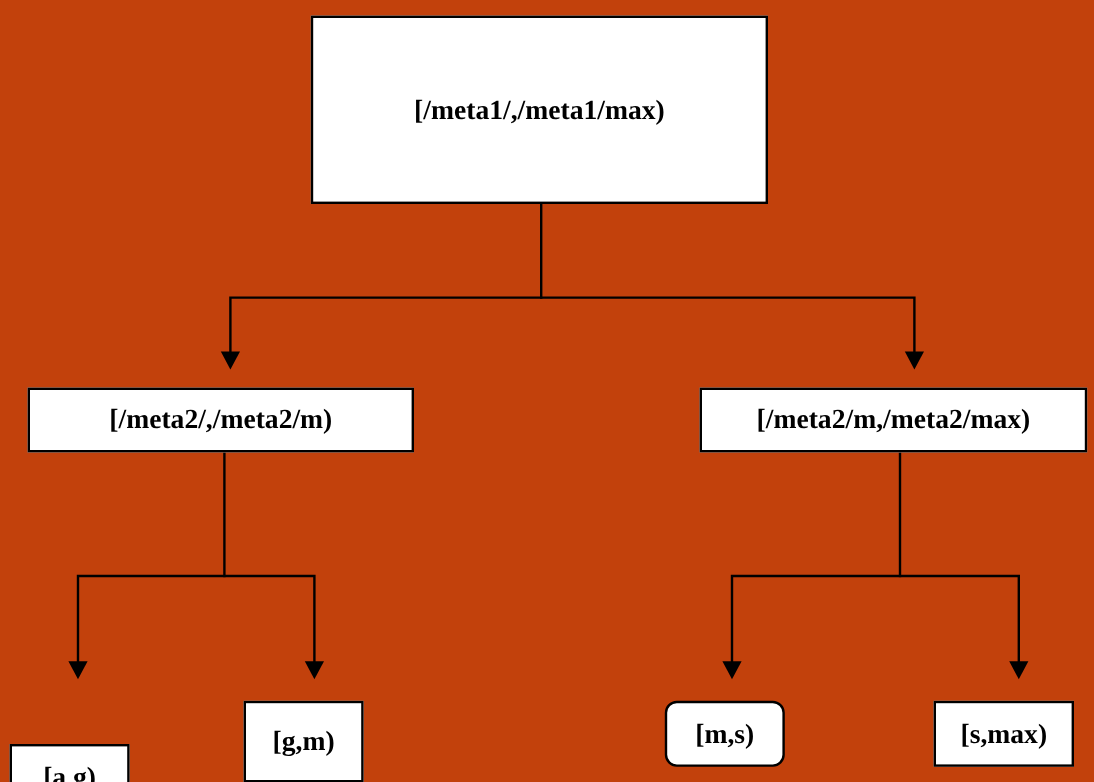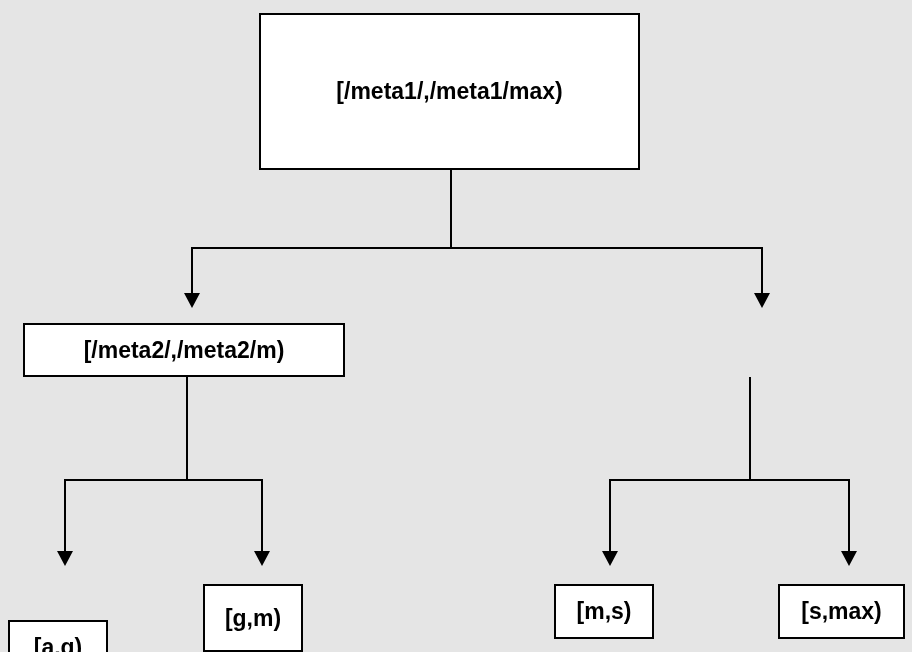--- a/index.html
+++ b/index.html
@@ -4,22 +4,22 @@
 <style>
   html, body {
     margin: 0;
     padding: 0;
     background: #ffffff;
   }
   .canvas {
     position: relative;
     width: 912px;
     height: 652px;
-    background: #e5e5e5;
-    font-family: Liberation Sans, sans-serif;
+    background: #c2410c;
+    font-family: Liberation Serif, serif;
     overflow: hidden;
   }
   .edges {
     position: absolute;
     left: 0;
     top: 0;
     width: 912px;
     height: 652px;
   }
   .node {
@@ -34,22 +34,22 @@
     font-size: 23px;
     font-weight: bold;
     letter-spacing: 0;
     white-space: nowrap;
   }
   .node-root   { left: 259px; top: 13px;  width: 381px; height: 157px; }
   .node-l2l    { left: 23px;  top: 323px; width: 322px; height: 54px; }
   .node-l2r    { left: 583px; top: 323px; width: 323px; height: 54px; }
   .node-leaf1  { left: 8px;   top: 584px; width: 100px; height: 55px; margin-top: 36px; }
   .node-leaf2  { left: 203px; top: 584px; width: 100px; height: 68px; }
-  .node-leaf3  { left: 554px; top: 584px; width: 100px; height: 55px; }
-  .node-leaf4  { left: 778px; top: 584px; width: 127px; height: 55px; }
+  .node-leaf3  { left: 554px; top: 584px; width: 100px; height: 55px; border-radius: 10px; }
+  .node-leaf4  { left: 778px; top: 584px; width: 117px; height: 55px; }
 </style>
 </head>
 <body>
 
 <div class="canvas">
 
   <svg class="edges" viewBox="0 0 912 652" xmlns="http://www.w3.org/2000/svg">
 
     <path d="M451,170 L451,249" fill="none" stroke="#000000" stroke-width="2"></path>
 
@@ -69,20 +69,23 @@
   </svg>
 
   <div class="node node-root">
     <span>[/meta1/,/meta1/max)</span>
   </div>
 
   <div class="node node-l2l">
     <span>[/meta2/,/meta2/m)</span>
   </div>
 
+  <div class="node node-l2r">
+    <span>[/meta2/m,/meta2/max)</span>
+  </div>
 
   <div class="node node-leaf1">
     <span>[a,g)</span>
   </div>
 
   <div class="node node-leaf2">
     <span>[g,m)</span>
   </div>
 
   <div class="node node-leaf3">

